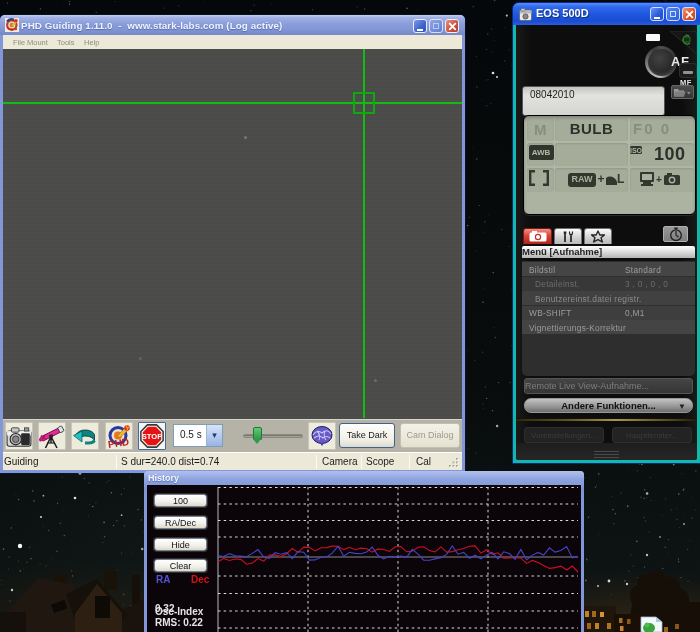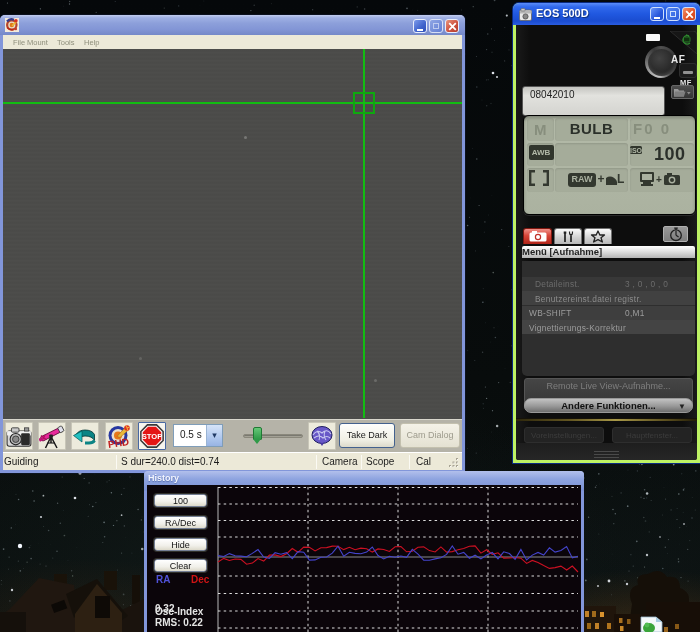--- a/index.html
+++ b/index.html
@@ -55,21 +55,21 @@
 .btn-takedark{left:336px;top:3px;width:56px;white-space:nowrap;height:25px;background:linear-gradient(180deg,#fefefc,#f0efe4 70%,#dcdacb);
  border:1px solid #43618e;border-radius:3px;font-size:9px;color:#1a1a1a;text-align:center;line-height:23px}
 .btn-camdialog{left:397px;top:3px;width:60px;white-space:nowrap;height:25px;background:linear-gradient(180deg,#f4f2e8,#e4e1d2);
  border:1px solid #c3c0ae;border-radius:3px;font-size:9px;color:#9d9b8d;text-align:center;line-height:23px}
 .phd-status{left:3px;top:437px;width:459px;height:18px;background:#ece9d8;border-top:1px solid #fff}
 .st{top:3px;font-size:10px;color:#1c1c1c}
 .sep{top:2px;width:1px;height:14px;background:#c4c0ae;border-right:1px solid #fbfaf4}
 .stgrip{right:2px;top:4px}
 
 
-.eos{left:513px;top:3px;width:187px;height:460px;background:#bef264;border-radius:6px 6px 0 0;
+.eos{left:513px;top:3px;width:187px;height:460px;background:#14b8a6;border-radius:6px 6px 0 0;
  box-shadow:0 0 0 1px #0a2a80}
 .eos-tb{left:0;top:0;width:187px;height:22px;border-radius:6px 6px 0 0;
  background:linear-gradient(180deg,#5a8cf8 0%,#3068ec 18%,#2058e0 50%,#1a4cd0 82%,#2a5ce0 100%)}
 .eos-ico{left:6px;top:4.5px}
 .eos-title{left:23px;top:4px;font-size:11px;font-weight:bold;color:#fff;text-shadow:1px 1px 1px #10307a}
 .exb{top:4px;width:14px;height:14px;border-radius:3px;border:1px solid #cfe0fc}
 .exb-min{background:linear-gradient(135deg,#6a96f8,#2858dc 60%,#2050cc)}
 .exb-min i{position:absolute;left:3px;top:8.5px;width:6px;height:2.5px;background:#fff}
 .exb-max{background:linear-gradient(135deg,#5588f4,#2c5cdc)}
 .exb-max b{position:absolute;left:2.8px;top:3px;width:6.5px;height:5.5px;border:1.6px solid #cfe0fc}
@@ -81,21 +81,21 @@
 .batt{left:28px;top:5px;width:9px;height:8px;border:2px solid #394036;border-radius:2px;background:#c8cfbc}
 .t-manual{right:9px;top:4px;font-size:10px;font-weight:bold;color:#394036;letter-spacing:.2px}
 .plug{left:8px;top:22px}
 .t-3000{left:45px;top:17px;font-size:18px;font-weight:bold;color:#343b31;letter-spacing:2px}
 .wcard{left:130px;top:9px;width:14px;height:7px;background:#fafafa;border-radius:1px}
 .tri{left:152px;top:6px}
 .dial{left:129px;top:21px;width:32px;height:32px;border-radius:50%;
  background:conic-gradient(from 0deg,#505050,#2e2e2e 22%,#4a4a4a 40%,#c4c4c4 52%,#a8a8a8 62%,#666 78%,#383838 92%,#505050)}
 .dial-in{position:absolute;left:2.5px;top:2.5px;width:27px;height:27px;border-radius:50%;
  background:radial-gradient(circle at 42% 35%,#424242,#262626 65%,#1a1a1a);box-shadow:inset 0 -2px 3px rgba(160,160,160,.25)}
-.t-af{left:155px;top:29px;font-size:10px;font-weight:bold;color:#e8e8e8;letter-spacing:.5px}
+.t-af{left:155px;top:29px;font-size:13px;font-weight:bold;color:#e8e8e8;letter-spacing:.5px}
 .afsw{left:163px;top:38px;width:18px;height:15px;background:#1b1b1b;border-radius:3px;border:1px solid #2e2e2e}
 .afsw i{position:absolute;left:3px;top:7px;width:10px;height:3px;background:#909090;border-radius:1px}
 .t-mf{left:164px;top:53px;font-size:7.5px;font-weight:bold;color:#e8e8e8;letter-spacing:.5px}
 .efield{left:6px;top:61px;width:143px;height:30px;background:linear-gradient(180deg,#c4c4c0,#e2e2de 30%,#d4d4d0);
  border-radius:3px;border:1px solid #555;font-size:10px;color:#222;padding:1.5px 0 0 7px}
 .fbtn{left:155px;top:60px;width:23px;height:14px;background:linear-gradient(180deg,#4e4e4e,#343434);
  border-radius:2px;border:1px solid #666;display:flex;align-items:center;justify-content:center}
 .fbtn svg{position:static}
 .lcd2{left:7px;top:90px;width:173px;height:100px;border-radius:6px;border:1px solid #000;
  background:linear-gradient(180deg,#b3baa8,#abb2a0);box-shadow:inset 0 2px 3px rgba(0,0,0,.3),0 1px 0 #2a2a2a}
@@ -126,22 +126,22 @@
 .tab svg{position:static}
 .clockb{left:147px;top:201px;width:25px;height:16px;background:linear-gradient(180deg,#989898,#7e7e7e);
  border:1px solid #b0b0b0;border-radius:2px;display:flex;align-items:center;justify-content:center}
 .clockb svg{position:static}
 .mhead{left:6px;top:221px;width:173px;height:12px;background:linear-gradient(180deg,#ffffff,#d8d8d8 55%,#b4b4b4);
  border-radius:2px 2px 0 0;font-size:9.5px;font-weight:bold;color:#222;text-align:left;line-height:12px}
 .mlist{left:6px;top:236px;width:173px;height:115px;background:#2e2e2e;border-radius:0 0 5px 5px}
 .mrow{left:0;width:173px;height:14px}
 .ml{position:absolute;left:7px;top:2.5px;font-size:8.3px;color:#9d9d9d;letter-spacing:.3px}
 .mr{position:absolute;left:103px;top:2.5px;font-size:8.3px;color:#9d9d9d;letter-spacing:.3px}
-.btn-remote{left:8px;top:353px;width:169px;height:32px;background:linear-gradient(180deg,#454545,#353535);
- border:1px solid #555;border-radius:3px;font-size:9px;color:#7e7e7e;text-align:center;line-height:15px}
+.btn-remote{left:8px;top:353px;width:169px;height:16px;background:linear-gradient(180deg,#454545,#353535);
+ border:1px solid #555;border-radius:3px;font-size:9px;color:#7e7e7e;line-height:15px}
 .btn-andere{left:8px;top:373px;width:169px;height:15px;background:linear-gradient(180deg,#c2c2c2,#989898 55%,#6e6e6e);
  border:1px solid #999;border-radius:7px;font-size:9.5px;font-weight:bold;color:#111;text-align:center;line-height:14px}
 .af-ar{position:absolute;right:6px;top:1px;font-size:8px;color:#222}
 .golddiv{left:0;top:393px;width:181px;height:2.5px;
  background:linear-gradient(90deg,#2e270c,#645722 30%,#a89848 55%,#564a1c 85%,#221c06);
  border-top:1px solid #15120a}
 .btn-dark{top:402px;height:16px;background:#232323;border:1px solid #2e2e2e;border-radius:3px;
  font-size:8px;color:#3c3c3c;text-align:center;line-height:15px}
 .eos-foot{left:0;top:418px;width:181px;height:17px;background:linear-gradient(180deg,#1e1e1e,#262626);border-radius:0 0 3px 3px}
 .grip{left:78px;top:426px;width:25px;height:8px}
@@ -1148,20 +1148,21 @@
     <rect width="14" height="14" fill="#f2eadc"></rect>
     <circle cx="6.8" cy="7" r="5.8" fill="#b8452c"></circle>
     <path d="M2,3.5 A5.8,5.8 0 0 1 9,1.8" stroke="#343c8c" stroke-width="2.2" fill="none"></path>
     <circle cx="6.8" cy="7" r="3.6" fill="#e8ddc8"></circle>
     <circle cx="6.8" cy="7" r="2.2" fill="#e07818"></circle>
     <path d="M6.5,7.5 L10.8,2.5 L12.2,4 L8,8.3 Z" fill="#e8b838"></path>
     <circle cx="11" cy="2.8" r="1.7" fill="#d83020"></circle>
     <path d="M2,9.5 Q4.5,12.5 8.5,11.5" stroke="#b82818" stroke-width="1.3" fill="none"></path>
     <circle cx="10.8" cy="11" r="1.3" fill="#c83828"></circle>
   </svg>
+  <span class="phd-title">PHD Guiding 1.11.0&nbsp;&nbsp;-&nbsp;&nbsp;www.stark-labs.com (Log active)</span>
   <span class="xpb xpb-min" style="left:413px">
           <i></i>
         </span>
   <span class="xpb xpb-max" style="left:429px">
           <b></b>
         </span>
   <span class="xpb xpb-cls" style="left:445px">
           <svg width="13" height="13" viewBox="0 0 13 13">
             <path d="M3.2,3.2 L9.8,9.8 M9.8,3.2 L3.2,9.8" stroke="#fff" stroke-width="1.8"></path>
           </svg>
@@ -1420,20 +1421,24 @@
           </svg>
         </div>
   <div class="clockb">
           <svg width="16" height="16" viewBox="0 0 16 16">
             <circle cx="8" cy="9.2" r="5.3" fill="none" stroke="#1e1e1e" stroke-width="1.3"></circle>
             <path d="M8,9.2 L8,5 M8,9.2 L10.6,11 M8,1.8 L8,3.9 M6.2,2.2 L9.8,2.2" stroke="#1e1e1e" stroke-width="1.2"></path>
           </svg>
         </div>
   <div class="mhead">Menü [Aufnahme]</div>
   <div class="mlist">
+    <div class="mrow" style="top:1px;background:#454545">
+            <span class="ml">Bildstil</span>
+            <span class="mr">Standard</span>
+          </div>
     <div class="mrow" style="top:15.6px;background:#383838">
             <span class="ml" style="left:13px;color:#6c6c6c">Detaileinst.</span>
             <span class="mr" style="color:#6c6c6c">3 , 0 , 0 , 0</span>
           </div>
     <div class="mrow" style="top:30.2px;background:#414141">
             <span class="ml" style="left:13px;color:#8c8c8c">Benutzereinst.datei registr.</span>
           </div>
     <div class="mrow" style="top:44.8px;background:#3e3e3e">
             <span class="ml">WB-SHIFT</span>
             <span class="mr">0,M1</span>

